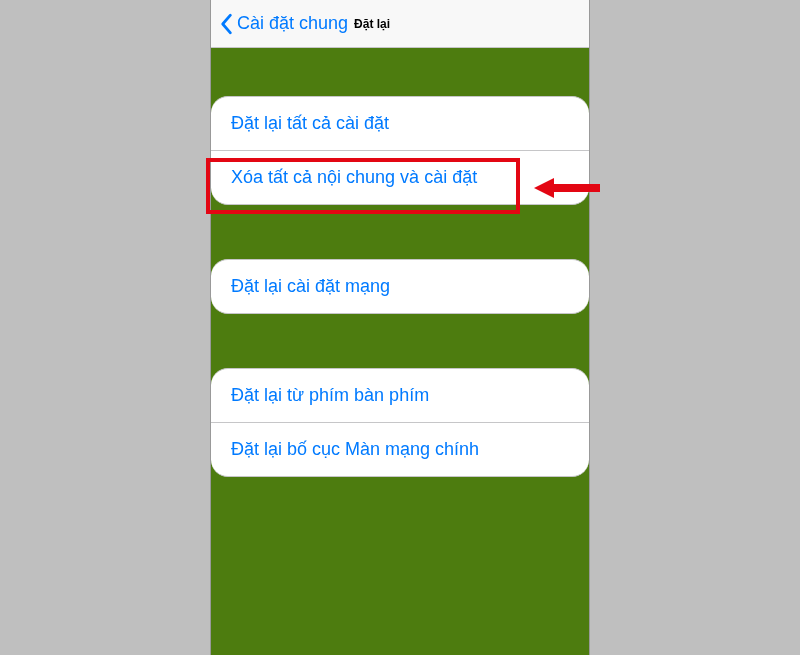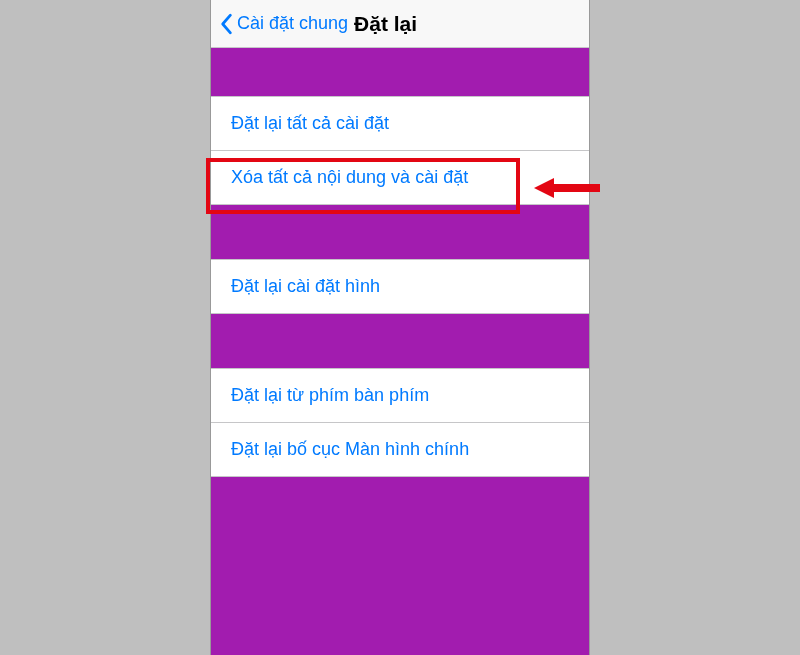--- a/index.html
+++ b/index.html
@@ -13,21 +13,21 @@
       width: 800px;
       height: 655px;
       display: flex;
       justify-content: center;
       align-items: flex-start;
       overflow: hidden;
     }
     .phone {
       width: 380px;
       height: 655px;
-      background: #a21caf;
+      background: #4d7c0f;
       position: relative;
       border-left: 1px solid #999;
       border-right: 1px solid #999;
     }
     .navbar {
       height: 48px;
       background: #f8f8f8;
       border-bottom: 1px solid #c6c6c8;
       display: flex;
       align-items: center;
@@ -41,34 +41,35 @@
       font-size: 18px;
       cursor: pointer;
     }
     .back-chevron {
       width: 14px;
       height: 22px;
       margin-right: 4px;
     }
     .nav-title {
       color: #000;
-      font-size: 21px;
+      font-size: 12px;
       font-weight: 600;
       margin-left: 6px;
     }
     .spacer-large {
       height: 48px;
     }
     .spacer-medium {
       height: 54px;
     }
     .list-group {
       background: #fff;
       border-top: 1px solid #c6c6c8;
       border-bottom: 1px solid #c6c6c8;
+      border-radius: 17px;
     }
     .list-item {
       padding: 16px 20px;
       color: #007aff;
       font-size: 18px;
       border-bottom: 1px solid #c6c6c8;
       cursor: pointer;
       position: relative;
     }
     .list-item:last-child {
@@ -113,40 +114,40 @@
     <span class="nav-title">Đặt lại</span>
   </div>
 
   <div class="spacer-large"></div>
 
   <div class="list-group">
     <div class="list-item">
       <span>Đặt lại tất cả cài đặt</span>
     </div>
     <div class="list-item">
-      <span>Xóa tất cả nội dung và cài đặt</span>
+      <span>Xóa tất cả nội chung và cài đặt</span>
     </div>
   </div>
 
   <div class="spacer-medium"></div>
 
   <div class="list-group">
     <div class="list-item">
-      <span>Đặt lại cài đặt hình</span>
+      <span>Đặt lại cài đặt mạng</span>
     </div>
   </div>
 
   <div class="spacer-medium"></div>
 
   <div class="list-group">
     <div class="list-item">
       <span>Đặt lại từ phím bàn phím</span>
     </div>
     <div class="list-item">
-      <span>Đặt lại bố cục Màn hình chính</span>
+      <span>Đặt lại bố cục Màn mạng chính</span>
     </div>
   </div>
 
 </div>
 
 <div class="highlight-box"></div>
 
 <div class="arrow">
   <svg viewBox="0 0 68 28">
     <line x1="66" y1="14" x2="14" y2="14" stroke="#e30613" stroke-width="8"></line>

